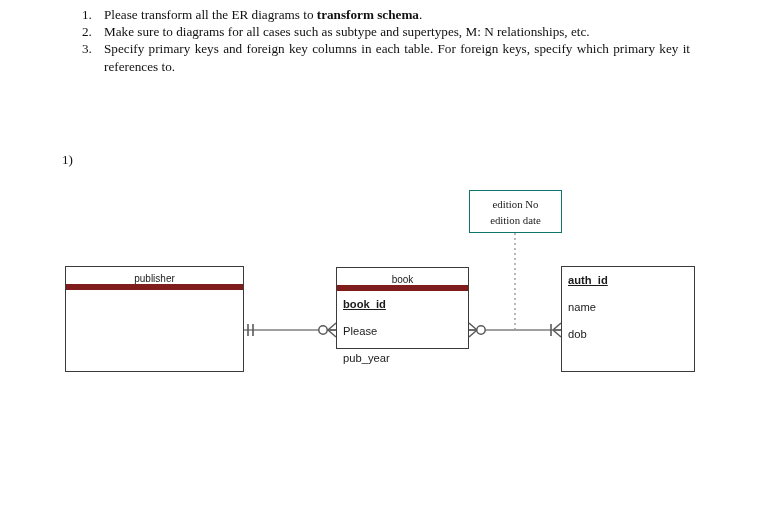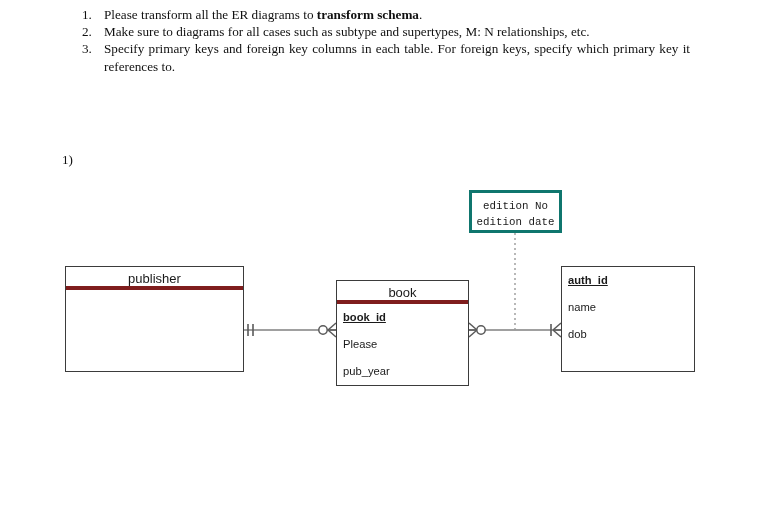--- a/index.html
+++ b/index.html
@@ -74,23 +74,23 @@
     position: absolute;
     border: 1px solid #3b3b3b;
     background: #ffffff;
     box-sizing: border-box;
   }
   .entity-title {
     height: 23px;
     line-height: 23px;
     text-align: center;
     font-family: "Liberation Sans", sans-serif;
-    font-size: 13px;
+    font-size: 10px;
     color: #1a1a1a;
-    border-bottom: 4px solid #7f1d1d;
+    border-bottom: 6px solid #7f1d1d;
     box-sizing: border-box;
   }
   .entity-body {
     position: relative;
     height: 82px;
     box-sizing: border-box;
   }
   .attr {
     position: absolute;
     left: 6px;
@@ -103,25 +103,25 @@
     font-weight: bold;
     text-decoration: underline;
   }
   .attr-0 { top: 7px; }
   .attr-1 { top: 34px; }
   .attr-2 { top: 61px; }
 
   
   #rel-attr-box {
     position: absolute;
-    border: 3px solid #0f766e;
+    border: 1px solid #0f766e;
     background: #ffffff;
     box-sizing: border-box;
     text-align: center;
-    font-family: Liberation Mono, monospace;
+    font-family: Liberation Serif, serif;
     font-size: 10.8px;
     color: #1a1a1a;
     line-height: 16px;
     padding-top: 5px;
   }
   #rel-attr-box div { white-space: nowrap; }
 </style>
 </head>
 <body>
 
@@ -185,21 +185,21 @@
 
   <div id="rel-attr-box" style="left:469px; top:190px; width:93px; height:43px;">
     <div>edition No</div>
     <div>edition date</div>
   </div>
 
   <div class="entity" style="left:65px; top:266px; width:179px; height:106px;">
     <div class="entity-title">publisher</div>
   </div>
 
-  <div class="entity" style="left:336px; top:280px; width:133px; height:106px;">
+  <div class="entity" style="left:336px; top:267px; width:133px; height:82px;">
     <div class="entity-title">book</div>
     <div class="entity-body">
       <div class="attr attr-0 pk">book_id</div>
       <div class="attr attr-1">Please</div>
       <div class="attr attr-2">pub_year</div>
     </div>
   </div>
 
   <div class="entity" style="left:561px; top:266px; width:134px; height:106px;">
     <div class="entity-body">

